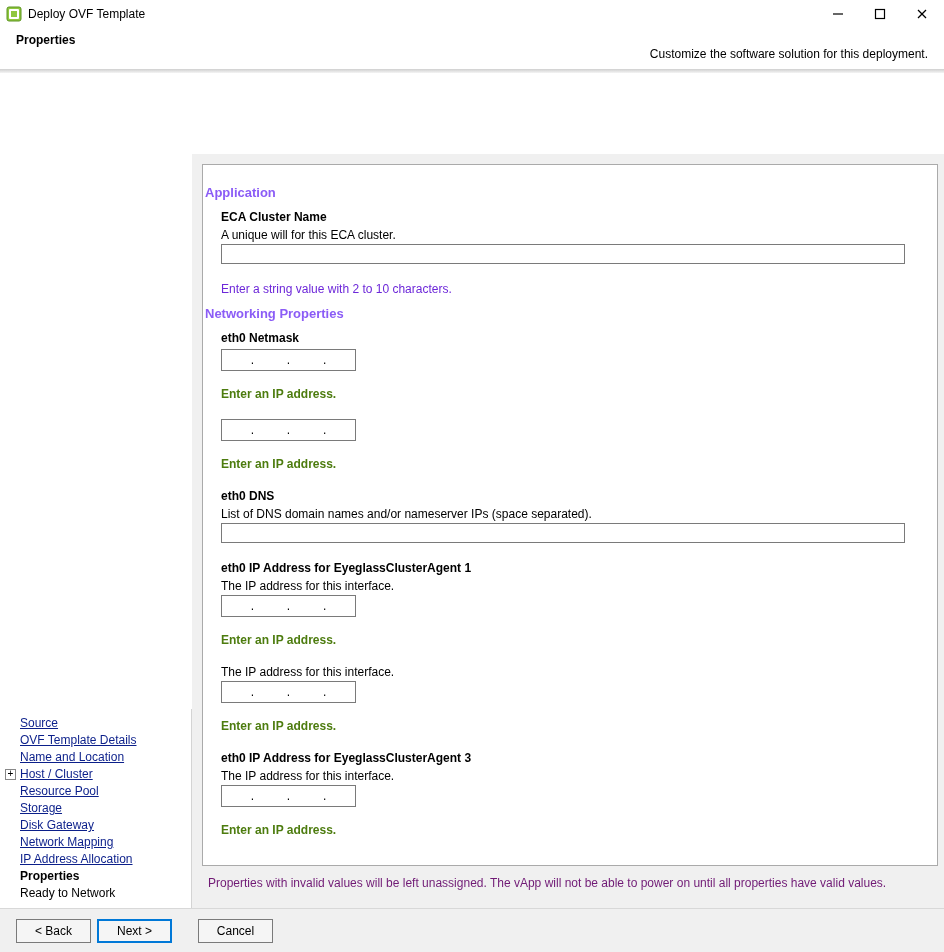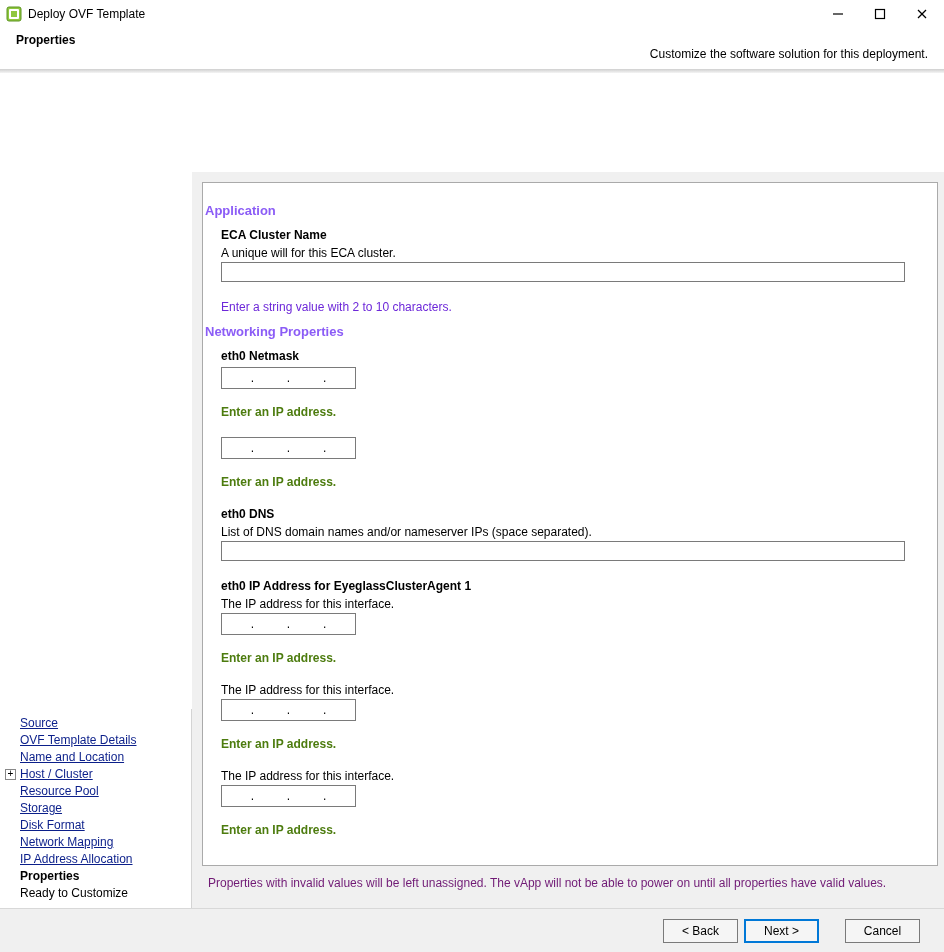--- a/index.html
+++ b/index.html
@@ -73,22 +73,22 @@
 
   .err { color: #6d28d9; margin: 6px 0 10px 18px; }
   .err-after-field { color: #4d7c0f; margin-top: 16px; font-weight: bold; }
 
   .warning-below {
     color: #701a75; font-size: 12px; padding: 0 0 8px 6px;
   }
 
   
   .footer {
-    flex: 0 0 44px; display: flex; align-items: center; justify-content: flex-end;
-    gap: 6px; padding: 8px 24px; background: #f0f0f0; border-top: 1px solid #d8d8d8;
+    flex: 0 0 44px; display: flex; align-items: center; 
+    gap: 6px; padding: 8px 16px; background: #f0f0f0; border-top: 1px solid #d8d8d8;
   }
   .btn {
     min-width: 75px; height: 24px; border: 1px solid #7a7a7a;
     background: #f5f5f5; font-family: inherit; font-size: 12px; cursor: pointer;
     padding: 0 10px;
   }
   .btn.default { border: 2px solid #0078d7; }
   .footer .gap { width: 14px; }
 </style>
 </head>
@@ -136,25 +136,25 @@
   <div class="body">
 
     <div class="sidebar" id="sidebar">
 
     <span class="sidebar-item">Source</span>
         <span class="sidebar-item">OVF Template Details</span>
         <span class="sidebar-item">Name and Location</span>
         <span class="sidebar-item tree-toggle">Host / Cluster</span>
         <span class="sidebar-item">Resource Pool</span>
         <span class="sidebar-item">Storage</span>
-        <span class="sidebar-item">Disk Format</span>
+        <span class="sidebar-item">Disk Gateway</span>
         <span class="sidebar-item">Network Mapping</span>
         <span class="sidebar-item">IP Address Allocation</span>
         <span class="sidebar-item-current">Properties</span>
-        <span class="sidebar-item-plain">Ready to Customize</span>
+        <span class="sidebar-item-plain">Ready to Network</span>
       </div>
 
     <div class="canvas">
       <div class="scroll-panel">
         <div class="inner-content">
 
           <div class="section-title">Application</div>
           <div class="field-block">
             <div class="field-label">ECA Cluster Name</div>
             <div class="field-desc">A unique will for this ECA cluster.</div>
@@ -178,21 +178,21 @@
               <div class="field-block"><div class="field-label">eth0 IP Address for EyeglassClusterAgent 1</div><div class="field-desc">The IP address for this interface.</div><div class="ip-input">
                   <span class="dot">.</span>
                   <span class="dot">.</span>
                   <span class="dot">.</span>
                 </div><div class="err-after-field">Enter an IP address.</div></div>
               <div class="field-block"><div class="field-desc">The IP address for this interface.</div><div class="ip-input">
                   <span class="dot">.</span>
                   <span class="dot">.</span>
                   <span class="dot">.</span>
                 </div><div class="err-after-field">Enter an IP address.</div></div>
-              <div class="field-block"><div class="field-desc">The IP address for this interface.</div><div class="ip-input">
+              <div class="field-block"><div class="field-label">eth0 IP Address for EyeglassClusterAgent 3</div><div class="field-desc">The IP address for this interface.</div><div class="ip-input">
                   <span class="dot">.</span>
                   <span class="dot">.</span>
                   <span class="dot">.</span>
                 </div><div class="err-after-field">Enter an IP address.</div></div>
             </div>
 
         </div>
       </div>
 
       <div class="warning-below" style="margin-top:10px;">Properties with invalid values will be left unassigned. The vApp will not be able to power on until all properties have valid values.</div>

